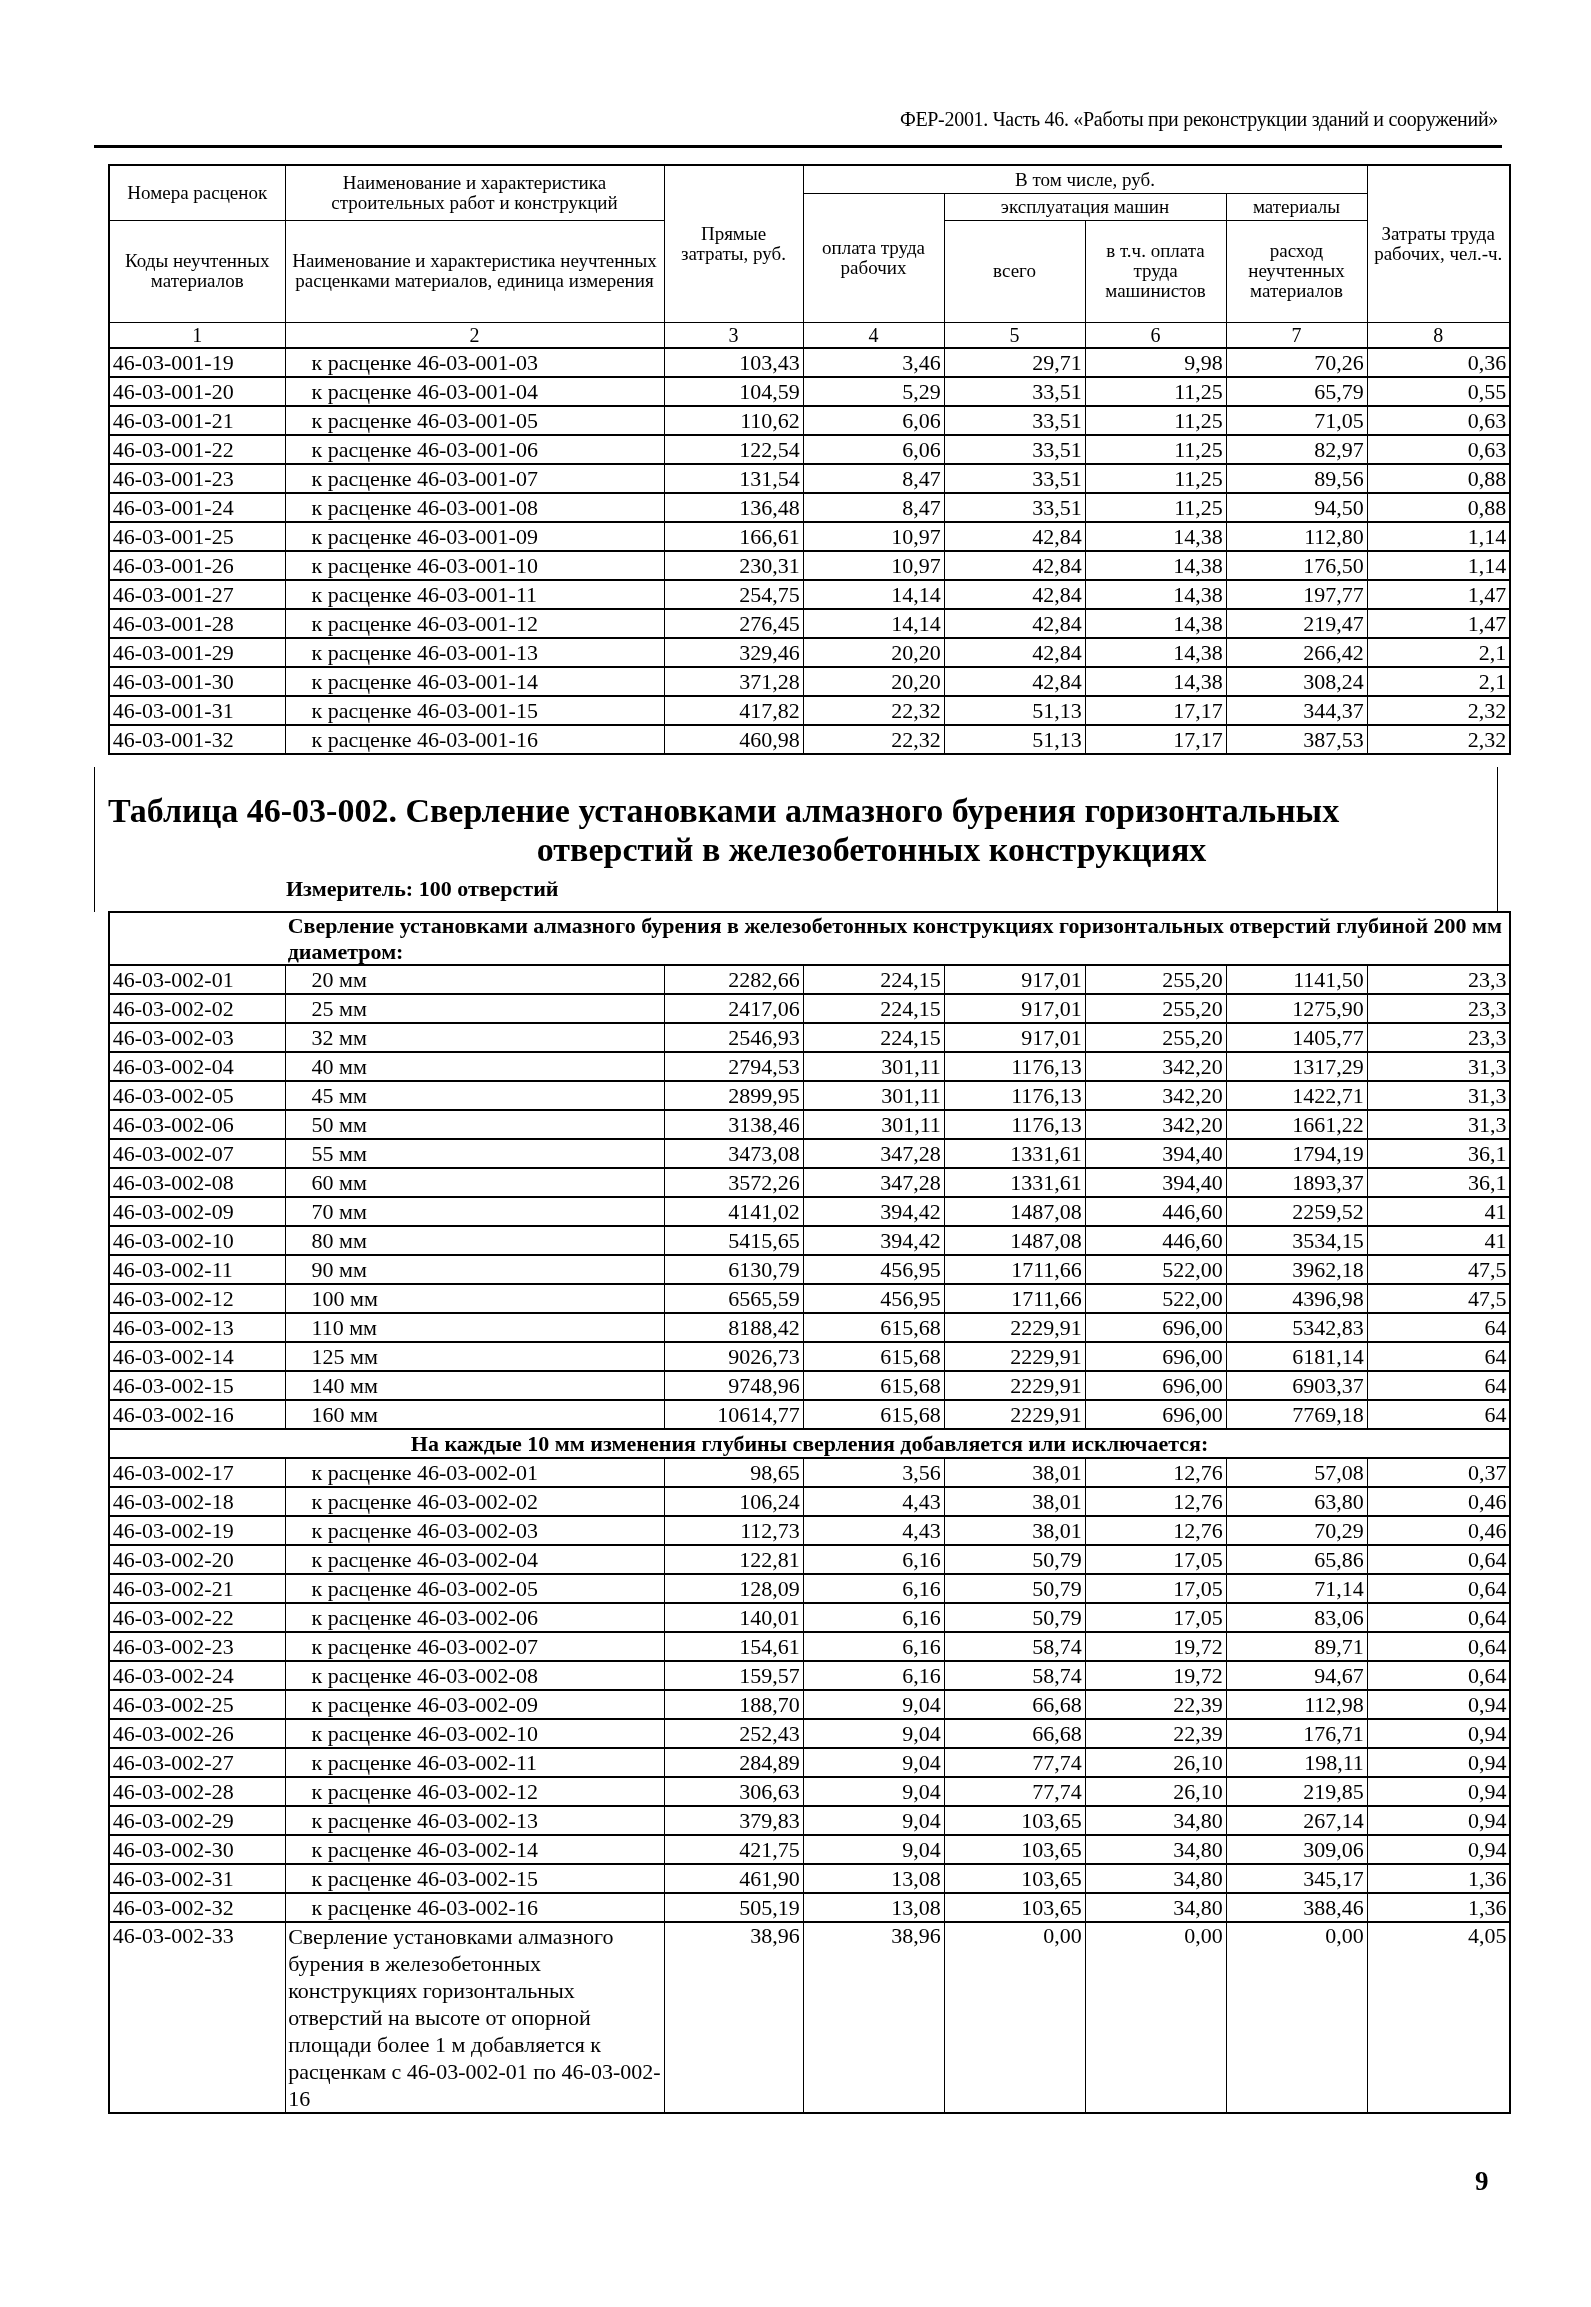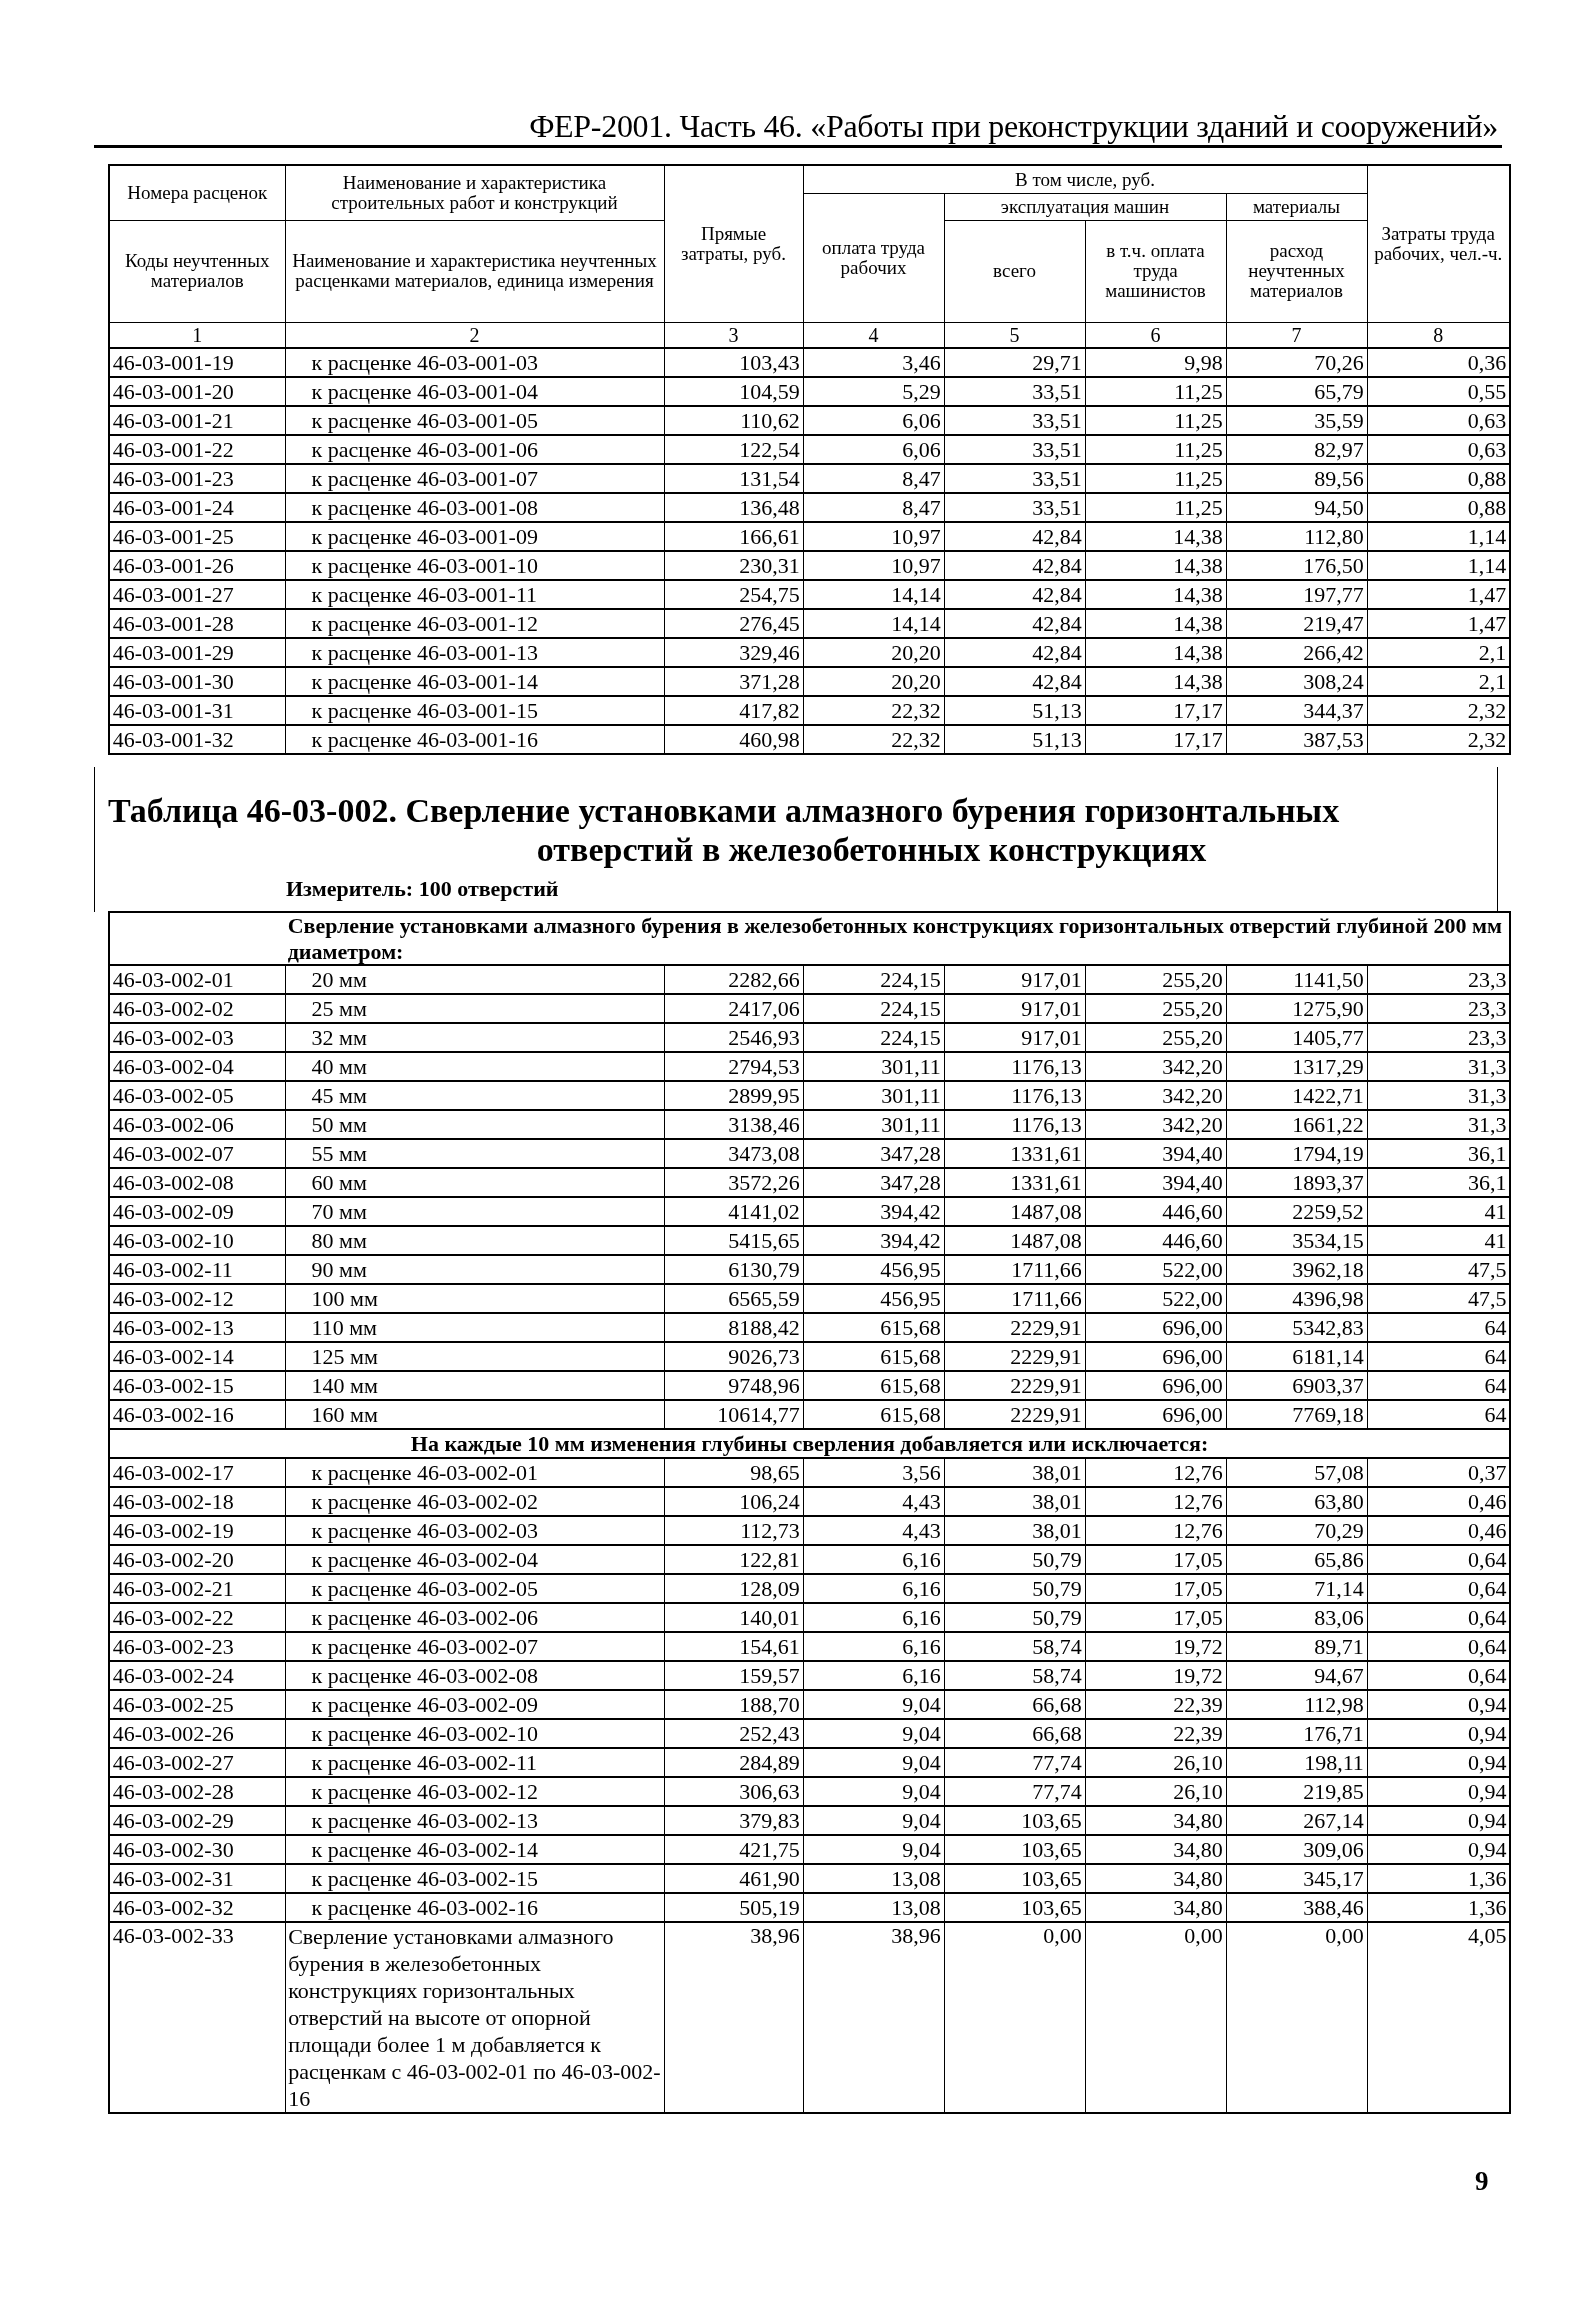--- a/index.html
+++ b/index.html
@@ -1,17 +1,17 @@
 <!DOCTYPE html>
 <html style="font-size:10.8px"><head>
 <meta charset="utf-8">
 <style>
   html, body { margin: 0; padding: 0; background: #ffffff; }
   body { width: 1591px; height: 2307px; position: relative; font-family: "Liberation Serif", "DejaVu Serif", serif; color: #000; overflow: hidden; }
-  .page-header { position: absolute; left: 94px; top: 108px; width: 1404px; text-align: right; font-size: 32px; letter-spacing: -0.3px; }
+  .page-header { position: absolute; left: 94px; top: 108px; width: 1404px; text-align: right; font-size: 20px; letter-spacing: -0.3px; }
   .header-rule { position: absolute; left: 94px; top: 145px; width: 1408px; height: 0; border-top: 3.4px solid #000; }
   table { border-collapse: collapse; table-layout: fixed; position: absolute; left: 108px; width: 1180px; }
   td, th { border: 1.3px solid #000; padding: 0 2.7px; font-weight: normal; font-size: 22px; line-height: 25px; overflow: hidden; white-space: nowrap; }
   th { text-align: center; vertical-align: middle; line-height: 20px; font-size: 19px; white-space: normal; }
   .t1 { top: 164px; border: 2px solid #000; }
   .t1 thead tr.top th { height: 27px; }
   .t1 thead tr.sub th { height: 25.6px; }
   .t1 thead tr.low th { height: 101px; }
   .t1 thead tr.nums th { height: 24px; font-size: 20px; border-bottom: 2.7px solid #000; }
   .row td { height: 27px; border-bottom: 2px solid #000; }
@@ -99,21 +99,21 @@
         <td class="num">65,79</td>
         <td class="num">0,55</td>
       </tr>
       <tr class="row">
         <td class="code">46-03-001-21</td>
         <td class="desc">к расценке 46-03-001-05</td>
         <td class="num">110,62</td>
         <td class="num">6,06</td>
         <td class="num">33,51</td>
         <td class="num">11,25</td>
-        <td class="num">35,59</td>
+        <td class="num">71,05</td>
         <td class="num">0,63</td>
       </tr>
       <tr class="row">
         <td class="code">46-03-001-22</td>
         <td class="desc">к расценке 46-03-001-06</td>
         <td class="num">122,54</td>
         <td class="num">6,06</td>
         <td class="num">33,51</td>
         <td class="num">11,25</td>
         <td class="num">82,97</td>

